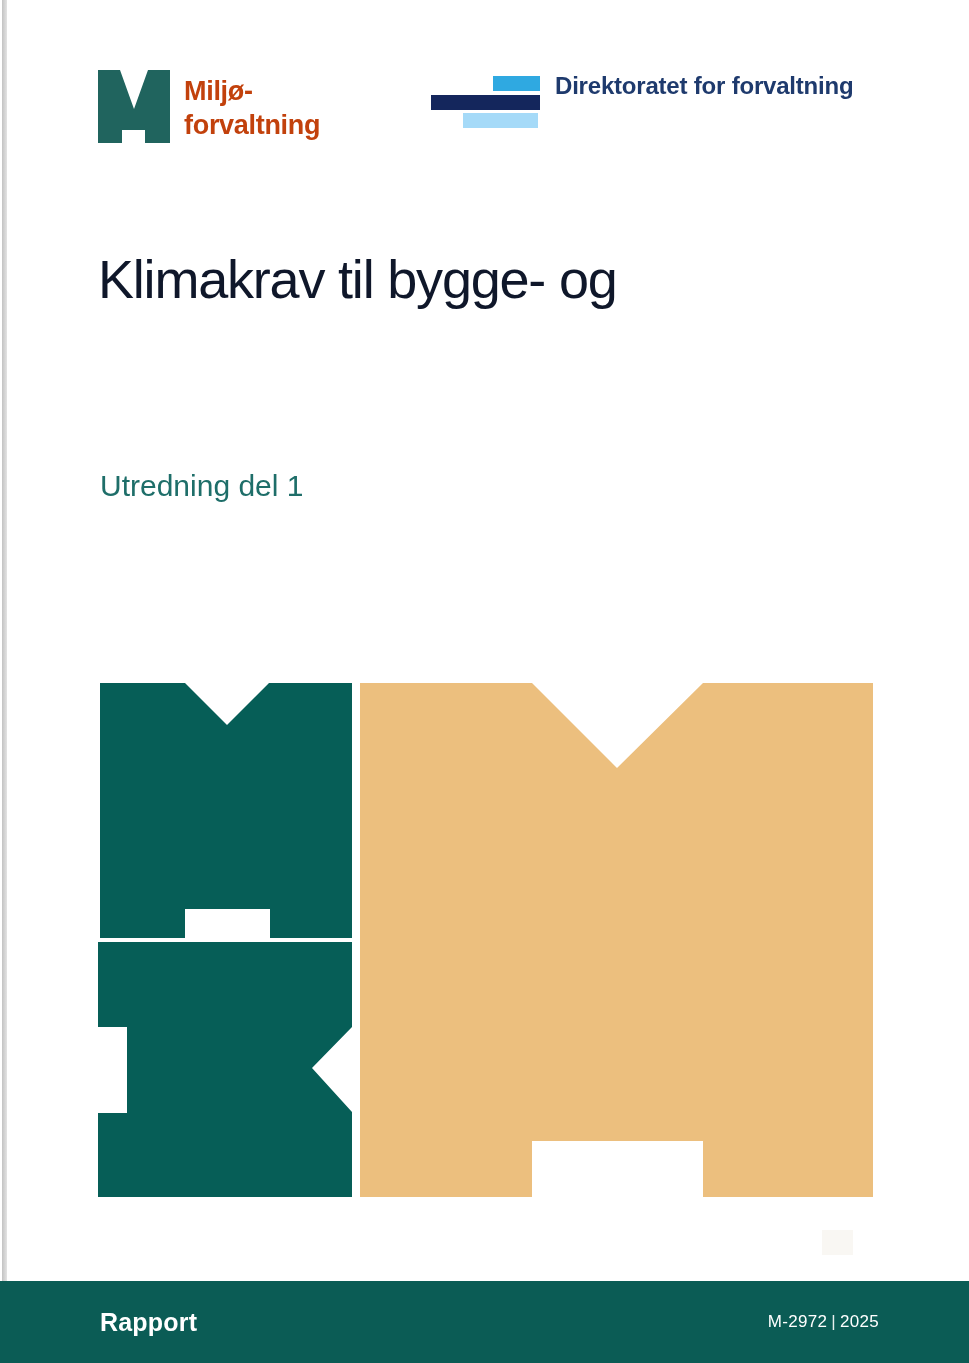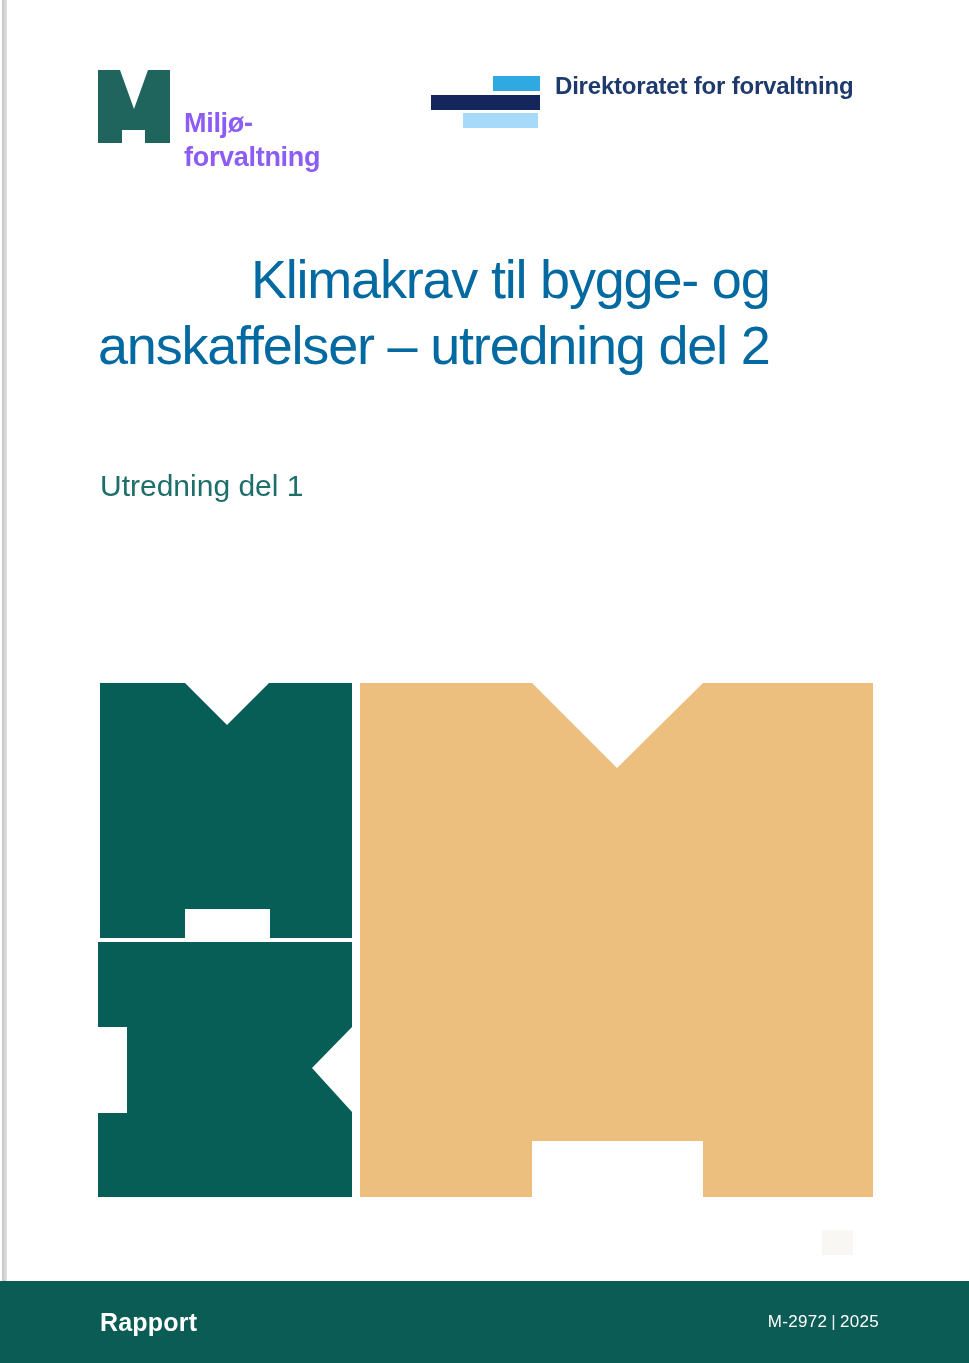--- a/index.html
+++ b/index.html
@@ -83,40 +83,39 @@
 <body>
 
 <div class="page">
 
   <div class="edge-strip"></div>
 
   <div class="miljo-logo">
     <svg class="miljo-m" viewBox="0 0 72 73" preserveAspectRatio="none">
       <polygon points="0,0 22,0 36,39 50,0 72,0 72,73 47,73 47,60 24,60 24,73 0,73" style="fill: rgb(32, 100, 94);"></polygon>
     </svg>
-    <div class="miljo-text" style="color: #8b5cf6; margin-top: 32px;">
+    <div class="miljo-text" style="color: #c2410c;">
       <div>Miljø-</div>
       <div>forvaltning</div>
     </div>
   </div>
 
   <div class="dfo-logo">
     <div class="dfo-bars">
       <div class="dfo-bar blue" style="background-color: rgb(47, 169, 225);"></div>
       <div class="dfo-bar navy" style="background-color: rgb(20, 38, 92);"></div>
       <div class="dfo-bar light" style="background-color: rgb(165, 218, 248);"></div>
     </div>
     <div class="dfo-text" style="color: rgb(30, 58, 109);">
       <div>Direktoratet for forvaltning</div>
     </div>
   </div>
 
-  <h1 class="title" style="color: #0369a1; text-align: right;">
+  <h1 class="title" style="color: #0f172a;">
     <div>Klimakrav til bygge- og</div>
-    <div>anskaffelser – utredning del 2</div>
   </h1>
 
   <div class="subtitle" style="color: rgb(30, 110, 105);">Utredning del 1</div>
 
   <div class="graphic">
     <svg class="shape shape-m-top" viewBox="0 0 252 255" preserveAspectRatio="none">
       <polygon points="0,0 85,0 127,42 169,0 252,0 252,255 170,255 170,226 85,226 85,255 0,255" style="fill: rgb(6, 94, 87);"></polygon>
     </svg>
     <svg class="shape shape-m-rotated" viewBox="0 0 254 255" preserveAspectRatio="none">
       <polygon points="0,0 254,0 254,85 214,126 254,170 254,255 0,255 0,171 29,171 29,85 0,85" style="fill: rgb(6, 94, 87);"></polygon>

